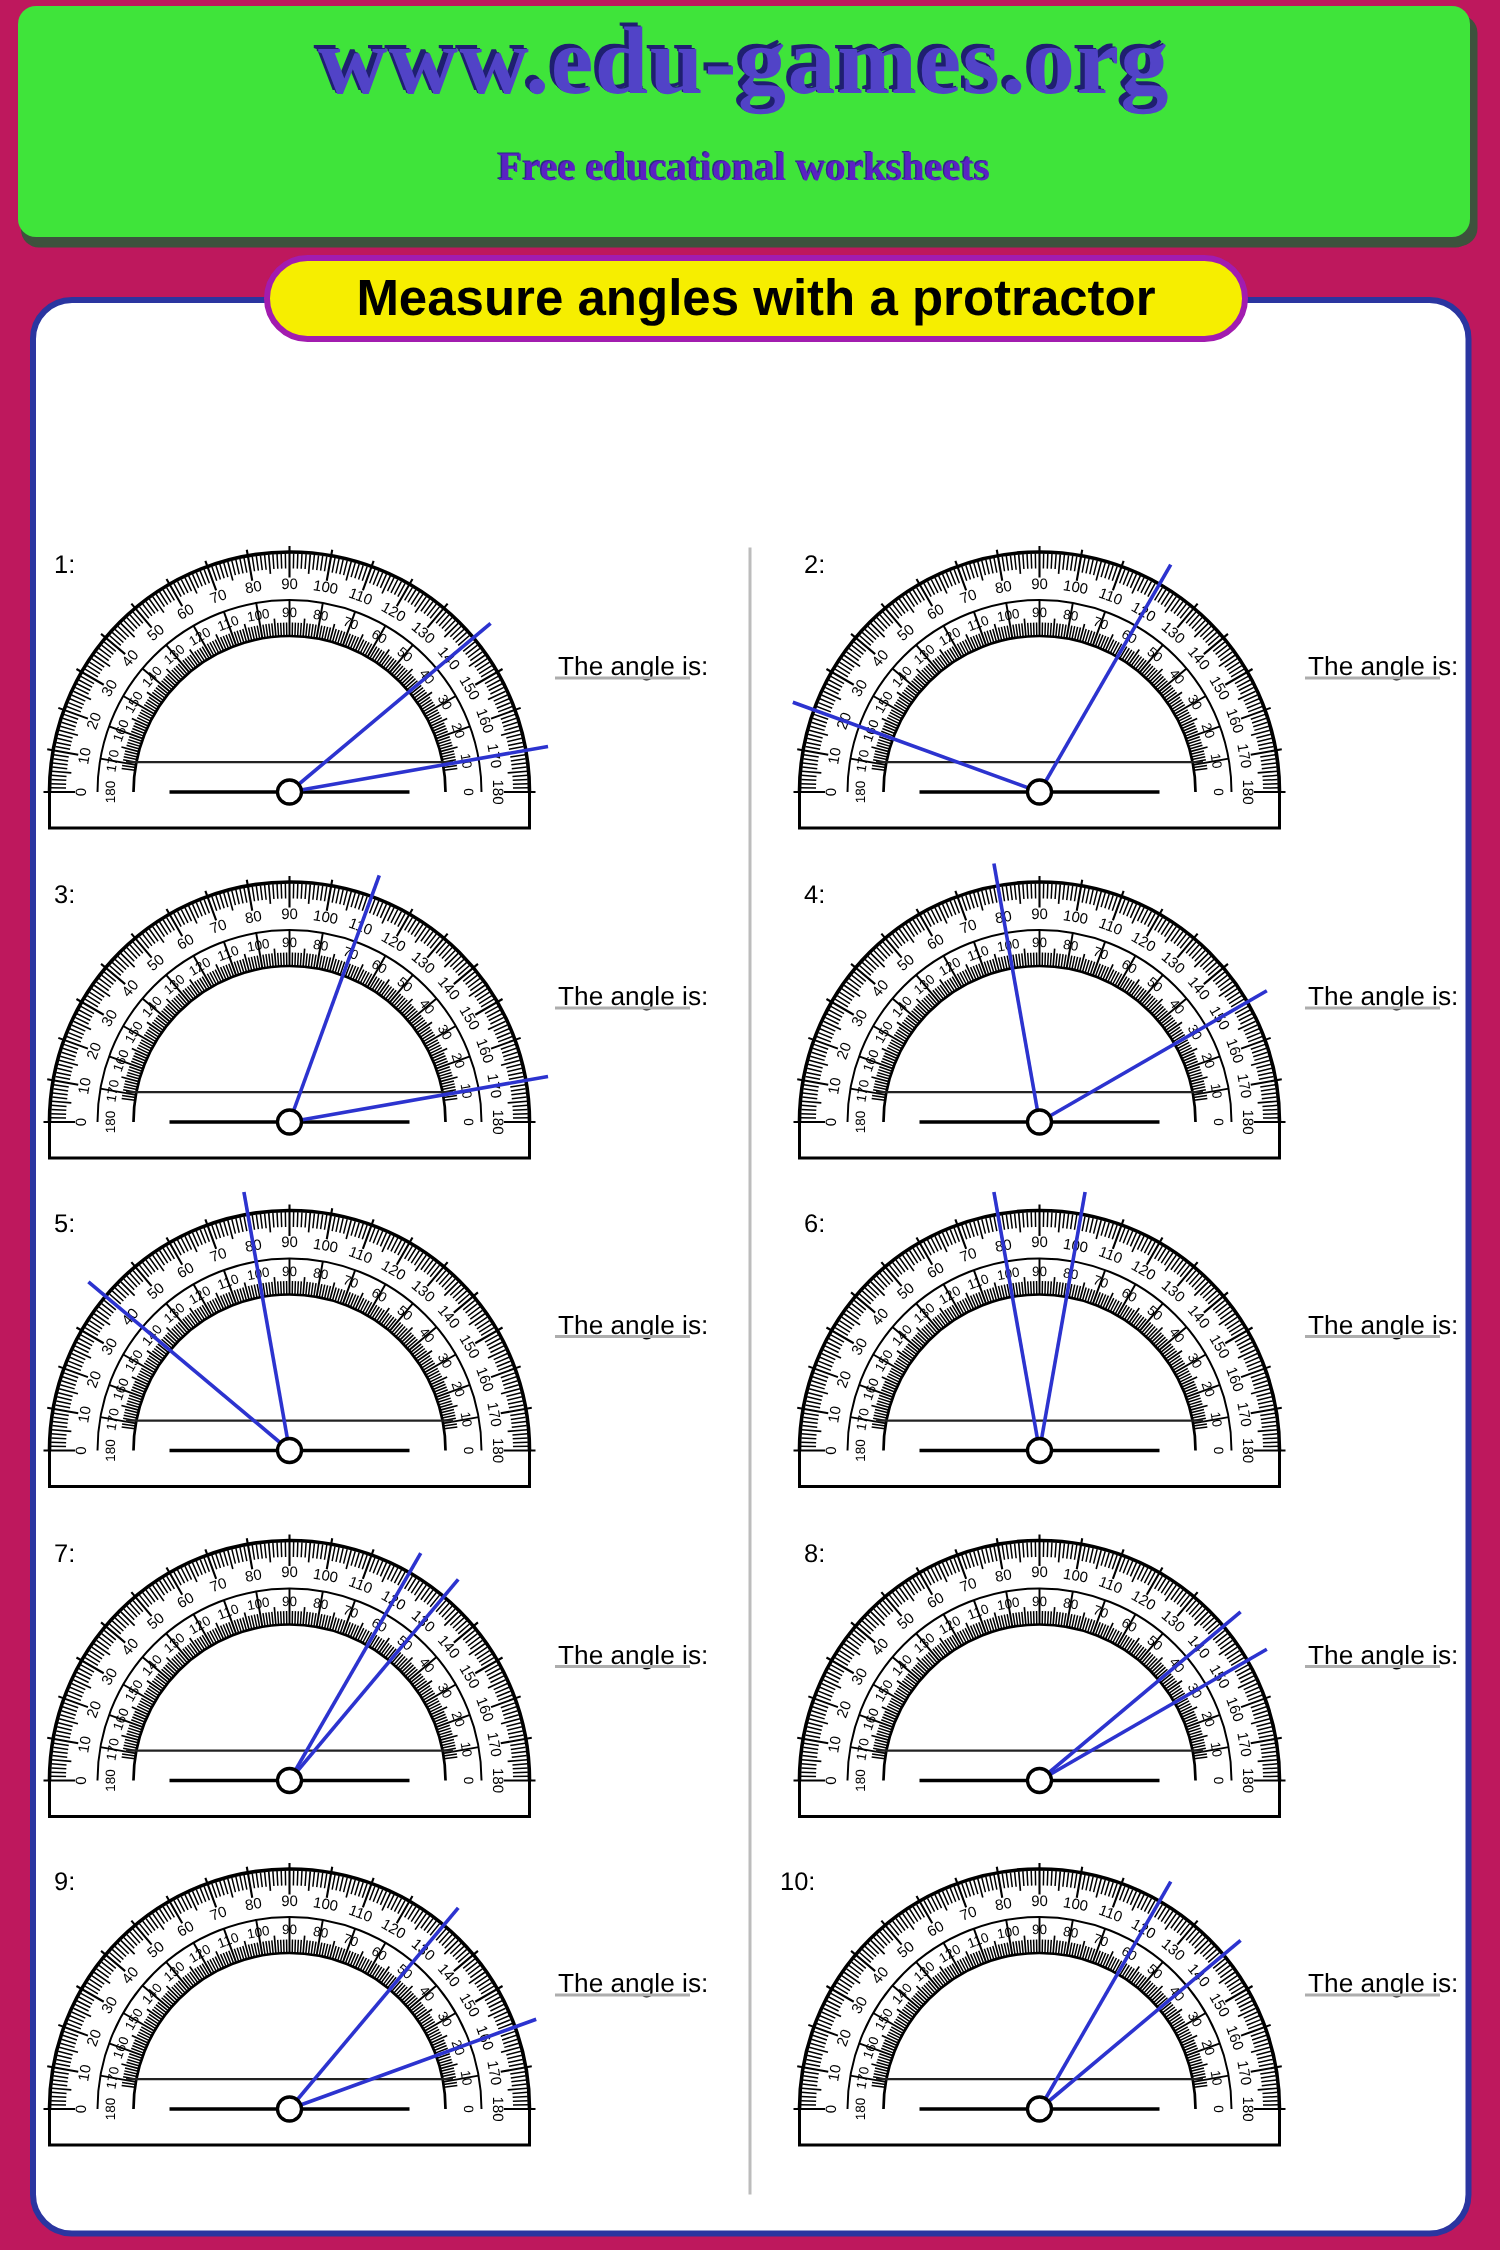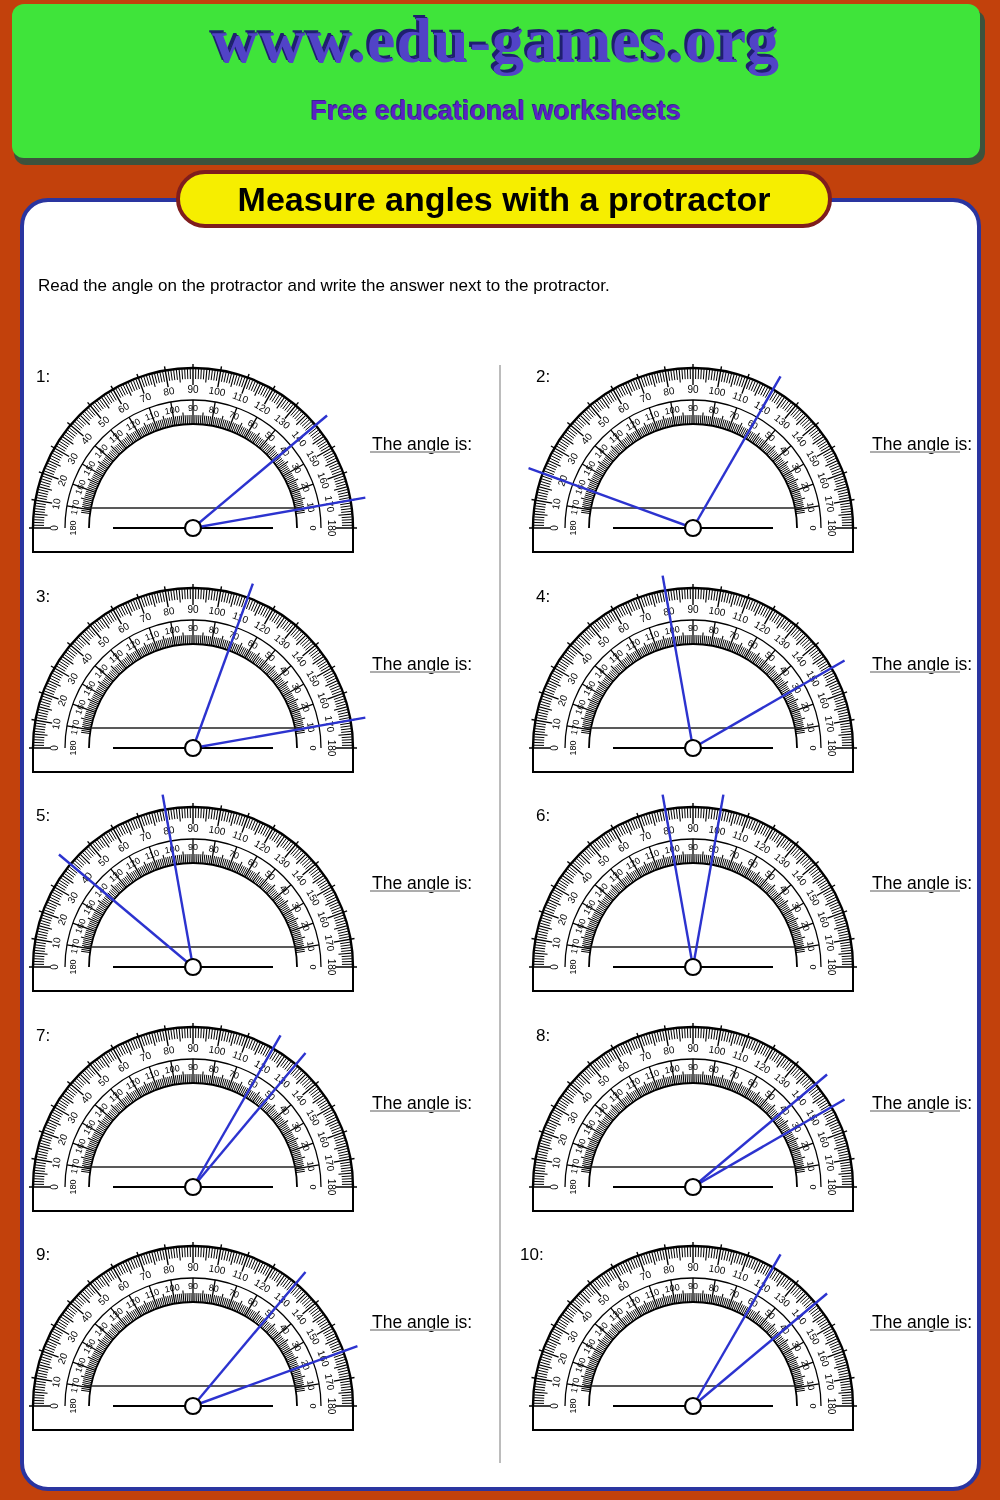--- a/index.html
+++ b/index.html
@@ -1,35 +1,35 @@
 <!DOCTYPE html>
 <html><head>
 <meta charset="utf-8">
 <style>
   html,body{margin:0;padding:0;background:#ffffff;}
   body{width:1000px;height:1500px;position:relative;overflow:hidden;
        font-family:"Liberation Sans",sans-serif;color:#000;}
 
-  .page{position:absolute;left:0;top:0;width:1000px;height:1500px;background:#c2410c;}
+  .page{position:absolute;left:0;top:0;width:1000px;height:1500px;background:#be185d;}
 
   
   .banner{position:absolute;left:12px;top:4px;width:968px;height:154px;
           background:#3fe43a;border-radius:12px;
           box-shadow:5px 6px 0 #3d523d, 2px 7px 0 #3d523d;}
   .site-title{position:absolute;left:0;top:0;width:100%;text-align:center;
           font-family:"Liberation Serif",serif;font-weight:bold;
           font-size:64px;letter-spacing:1px;color:#5143c7;
           text-shadow:-3px -3px 0 #1f1f70,-1px -1px 0 #1f1f70;}
   .tagline{position:absolute;left:0;top:92px;width:100%;text-align:center;
-          font-family:Liberation Sans, sans-serif;font-weight:bold;
+          font-family:Liberation Serif, serif;font-weight:bold;
           font-size:27px;color:#5a22c3;text-shadow:-1px -1px 0 #2a2a86;}
 
   
   .pill{position:absolute;left:176px;top:170px;width:648px;height:50px;
-        background:#f6ee00;border:4px solid #7f1d1d;border-radius:32px;
+        background:#f6ee00;border:4px solid #a21caf;border-radius:32px;
         z-index:3;display:flex;align-items:center;justify-content:center;
         font-size:34px;font-weight:bold;color:#000;letter-spacing:0px;}
 
   
   .main-box{position:absolute;left:20px;top:198px;width:953px;height:1285px;
         border:4px solid #2a35a0;border-radius:28px;background:#fff;z-index:1;}
 
   .instruction{position:absolute;left:38px;top:276px;font-size:17px;z-index:2;}
 
   .divider{position:absolute;left:499px;top:365px;width:2px;height:1098px;
@@ -48,21 +48,20 @@
 
   <div class="banner">
     <div class="site-title">www.edu-games.org</div>
     <div class="tagline">Free educational worksheets</div>
   </div>
 
   <div class="pill">Measure angles with a protractor</div>
 
   <div class="main-box"></div>
 
-  <div class="instruction">Read the angle on the protractor and write the answer next to the protractor.</div>
 
   <div class="divider"></div>
 
   <div id="problems-root">
       <div>
         <div class="prob-number" style="left: 36px; top: 367px;">1:</div>
         <svg width="326" height="190" viewBox="0 0 326 190" class="protractor" style="left: 30px; top: 365px;">
           <path d="M321.98 160.23L311.98 160.4M321.9 157.45L311.91 157.8M321.78 154.68L311.8 155.2M321.61 151.91L311.64 152.61M321.13 146.38L311.18 147.43M320.81 143.62L310.89 144.84M320.45 140.87L310.55 142.26M320.04 138.13L310.17 139.69M319.08 132.66L309.26 134.57M318.53 129.94L308.74 132.02M317.92 127.23L308.18 129.48M317.28 124.53L307.57 126.95M315.84 119.17L306.23 121.93M315.05 116.51L305.49 119.44M314.22 113.87L304.71 116.96M313.34 111.23L303.88 114.49M311.44 106.02L302.1 109.6M310.42 103.44L301.15 107.18M309.36 100.87L300.16 104.78M308.25 98.33L299.12 102.4M305.91 93.3L296.92 97.68M304.67 90.82L295.76 95.36M303.39 88.35L294.56 93.05M302.06 85.92L293.32 90.76M299.29 81.11L290.72 86.26M297.84 78.74L289.36 84.04M296.35 76.4L287.96 81.85M294.82 74.09L286.53 79.68M291.63 69.54L283.54 75.42M289.98 67.31L282 73.33M288.29 65.11L280.41 71.27M286.57 62.94L278.79 69.23M283 58.69L275.45 65.25M281.16 56.61L273.73 63.3M279.29 54.56L271.97 61.38M277.38 52.55L270.18 59.5M273.45 48.62L266.5 55.82M271.44 46.71L264.62 54.03M269.39 44.84L262.7 52.27M267.31 43L260.75 50.55M263.06 39.43L256.77 47.21M260.89 37.71L254.73 45.59M258.69 36.02L252.67 44M256.46 34.37L250.58 42.46M251.91 31.18L246.32 39.47M249.6 29.65L244.15 38.04M247.26 28.16L241.96 36.64M244.89 26.71L239.74 35.28M240.08 23.94L235.24 32.68M237.65 22.61L232.95 31.44M235.18 21.33L230.64 30.24M232.7 20.09L228.32 29.08M227.67 17.75L223.6 26.88M225.13 16.64L221.22 25.84M222.56 15.58L218.82 24.85M219.98 14.56L216.4 23.9M214.77 12.66L211.51 22.12M212.13 11.78L209.04 21.29M209.49 10.95L206.56 20.51M206.83 10.16L204.07 19.77M201.47 8.72L199.05 18.43M198.77 8.08L196.52 17.82M196.06 7.47L193.98 17.26M193.34 6.92L191.43 16.74M187.87 5.96L186.31 15.83M185.13 5.55L183.74 15.45M182.38 5.19L181.16 15.11M179.62 4.87L178.57 14.82M174.09 4.39L173.39 14.36M171.32 4.22L170.8 14.2M168.55 4.1L168.2 14.09M165.77 4.02L165.6 14.02M160.23 4.02L160.4 14.02M157.45 4.1L157.8 14.09M154.68 4.22L155.2 14.2M151.91 4.39L152.61 14.36M146.38 4.87L147.43 14.82M143.62 5.19L144.84 15.11M140.87 5.55L142.26 15.45M138.13 5.96L139.69 15.83M132.66 6.92L134.57 16.74M129.94 7.47L132.02 17.26M127.23 8.08L129.48 17.82M124.53 8.72L126.95 18.43M119.17 10.16L121.93 19.77M116.51 10.95L119.44 20.51M113.87 11.78L116.96 21.29M111.23 12.66L114.49 22.12M106.02 14.56L109.6 23.9M103.44 15.58L107.18 24.85M100.87 16.64L104.78 25.84M98.33 17.75L102.4 26.88M93.3 20.09L97.68 29.08M90.82 21.33L95.36 30.24M88.35 22.61L93.05 31.44M85.92 23.94L90.76 32.68M81.11 26.71L86.26 35.28M78.74 28.16L84.04 36.64M76.4 29.65L81.85 38.04M74.09 31.18L79.68 39.47M69.54 34.37L75.42 42.46M67.31 36.02L73.33 44M65.11 37.71L71.27 45.59M62.94 39.43L69.23 47.21M58.69 43L65.25 50.55M56.61 44.84L63.3 52.27M54.56 46.71L61.38 54.03M52.55 48.62L59.5 55.82M48.62 52.55L55.82 59.5M46.71 54.56L54.03 61.38M44.84 56.61L52.27 63.3M43 58.69L50.55 65.25M39.43 62.94L47.21 69.23M37.71 65.11L45.59 71.27M36.02 67.31L44 73.33M34.37 69.54L42.46 75.42M31.18 74.09L39.47 79.68M29.65 76.4L38.04 81.85M28.16 78.74L36.64 84.04M26.71 81.11L35.28 86.26M23.94 85.92L32.68 90.76M22.61 88.35L31.44 93.05M21.33 90.82L30.24 95.36M20.09 93.3L29.08 97.68M17.75 98.33L26.88 102.4M16.64 100.87L25.84 104.78M15.58 103.44L24.85 107.18M14.56 106.02L23.9 109.6M12.66 111.23L22.12 114.49M11.78 113.87L21.29 116.96M10.95 116.51L20.51 119.44M10.16 119.17L19.77 121.93M8.72 124.53L18.43 126.95M8.08 127.23L17.82 129.48M7.47 129.94L17.26 132.02M6.92 132.66L16.74 134.57M5.96 138.13L15.83 139.69M5.55 140.87L15.45 142.26M5.19 143.62L15.11 144.84M4.87 146.38L14.82 147.43M4.39 151.91L14.36 152.61M4.22 154.68L14.2 155.2M4.1 157.45L14.09 157.8M4.02 160.23L14.02 160.4" stroke="#000" stroke-width="1" fill="none"></path>
           <path d="M321.39 149.14L308.44 150.28M316.58 121.85L304.03 125.21M307.1 95.8L295.32 101.3M293.25 71.8L282.6 79.26M275.43 50.57L266.24 59.76M254.2 32.75L246.74 43.4M230.2 18.9L224.7 30.68M204.15 9.42L200.79 21.97M176.86 4.61L175.72 17.56M149.14 4.61L150.28 17.56M121.85 9.42L125.21 21.97M95.8 18.9L101.3 30.68M71.8 32.75L79.26 43.4M50.57 50.57L59.76 59.76M32.75 71.8L43.4 79.26M18.9 95.8L30.68 101.3M9.42 121.85L21.97 125.21M4.61 149.14L17.56 150.28" stroke="#000" stroke-width="1.1" fill="none"></path>
           <path d="M327 163L306 163M324.51 134.52L303.83 138.17M317.11 106.91L297.38 114.09M305.03 81L286.84 91.5M288.63 57.58L272.54 71.08M268.42 37.37L254.92 53.46M245 20.97L234.5 39.16M219.09 8.89L211.91 28.62M191.48 1.49L187.83 22.17M163 -1L163 20M134.52 1.49L138.17 22.17M106.91 8.89L114.09 28.62M81 20.97L91.5 39.16M57.58 37.37L71.08 53.46M37.37 57.58L53.46 71.08M20.97 81L39.16 91.5M8.89 106.91L28.62 114.09M1.49 134.52L22.17 138.17M-1 163L20 163" stroke="#000" stroke-width="1.4" fill="none"></path>

